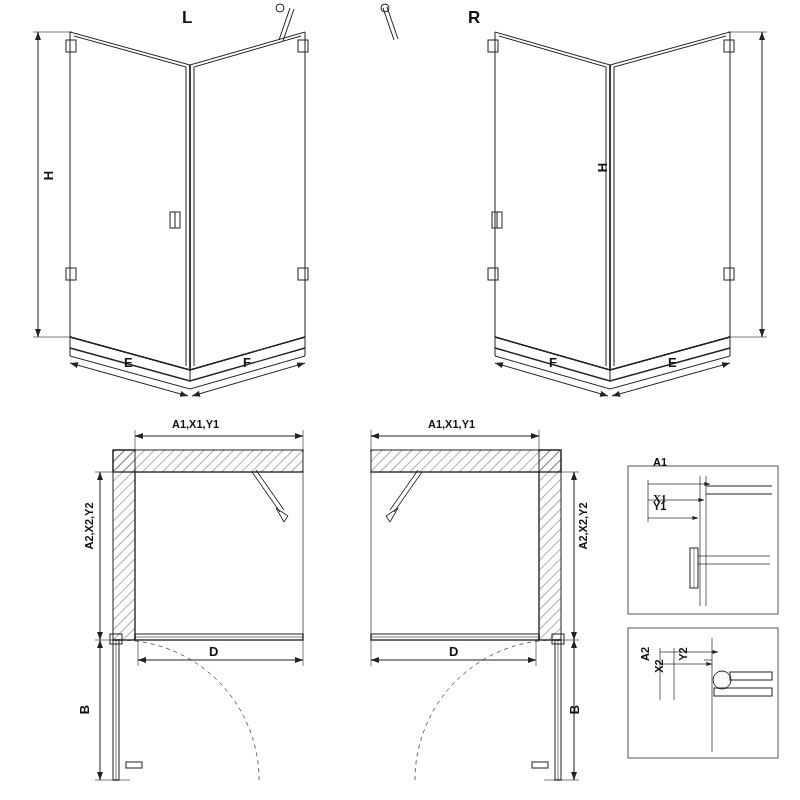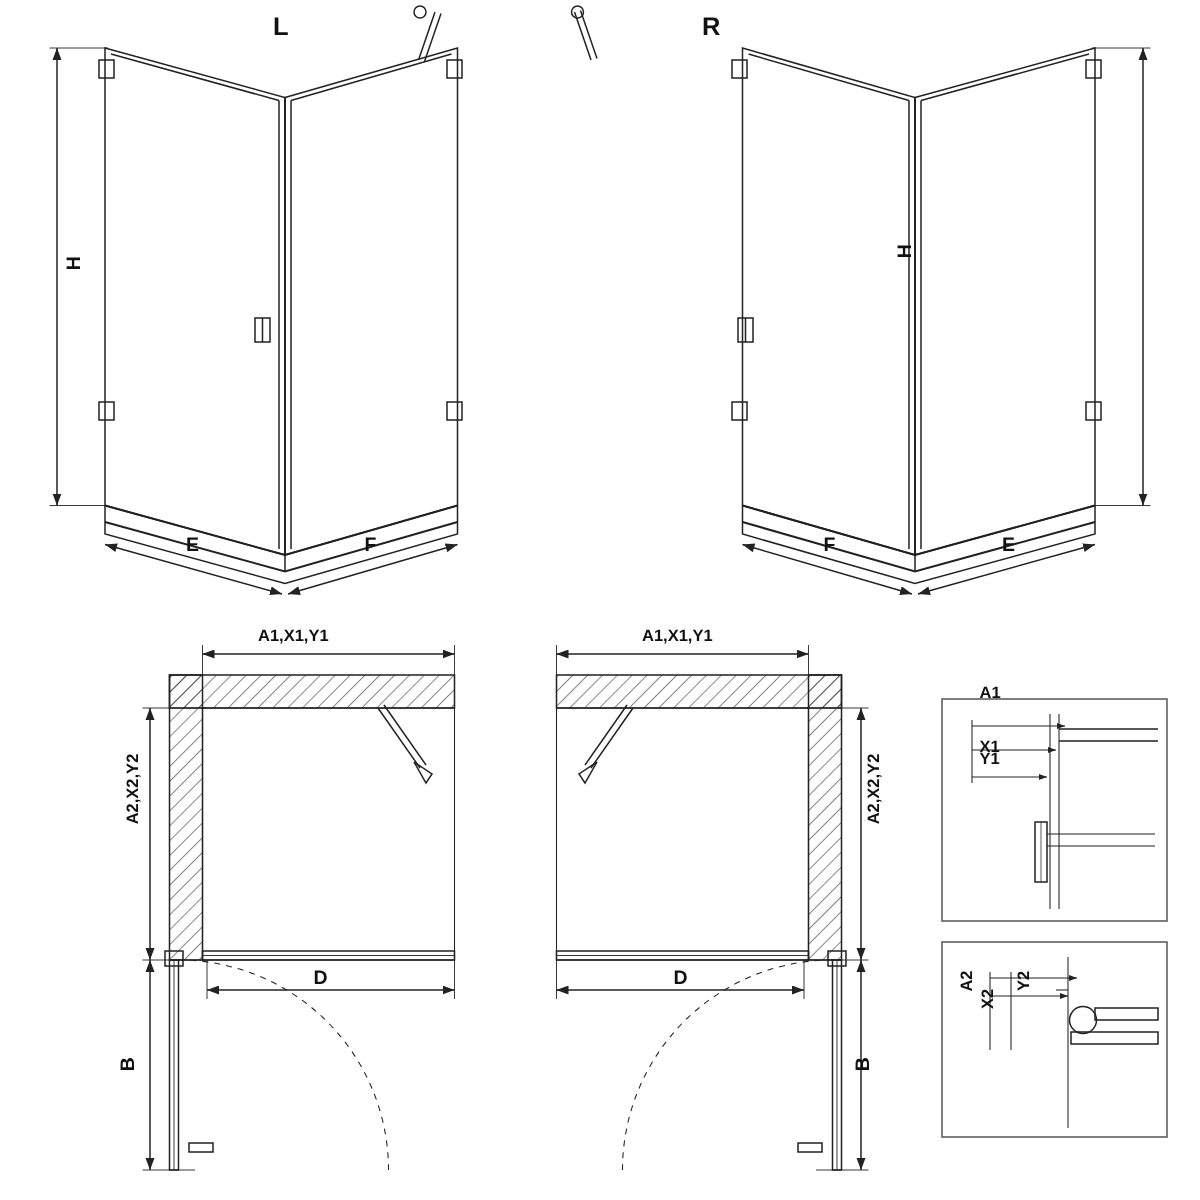--- a/index.html
+++ b/index.html
@@ -221,20 +221,20 @@
   <div class="lbl small rot" style="left:54px;top:520px;width:70px;text-align:center;">A2,X2,Y2</div>
   <div class="lbl small rot" style="left:548px;top:520px;width:70px;text-align:center;">A2,X2,Y2</div>
 
   <div class="lbl mid" style="left:209px;top:644px;">D</div>
   <div class="lbl mid" style="left:449px;top:644px;">D</div>
 
   <div class="lbl mid rot" style="left:80px;top:702px;">B</div>
   <div class="lbl mid rot" style="left:570px;top:702px;">B</div>
 
   <div class="lbl small" style="left:653px;top:456px;">A1</div>
-  <div class="lbl small" style="left:653px;top:492px;">X1</div>
+  <div class="lbl small" style="left:653px;top:492px;font-family:Liberation Serif, serif;">X1</div>
   <div class="lbl small" style="left:653px;top:500px;">Y1</div>
 
   <div class="lbl small rot" style="left:638px;top:648px;">A2</div>
   <div class="lbl small rot" style="left:652px;top:660px;">X2</div>
   <div class="lbl small rot" style="left:676px;top:648px;">Y2</div>
 
 </div>
 
 </body></html>

